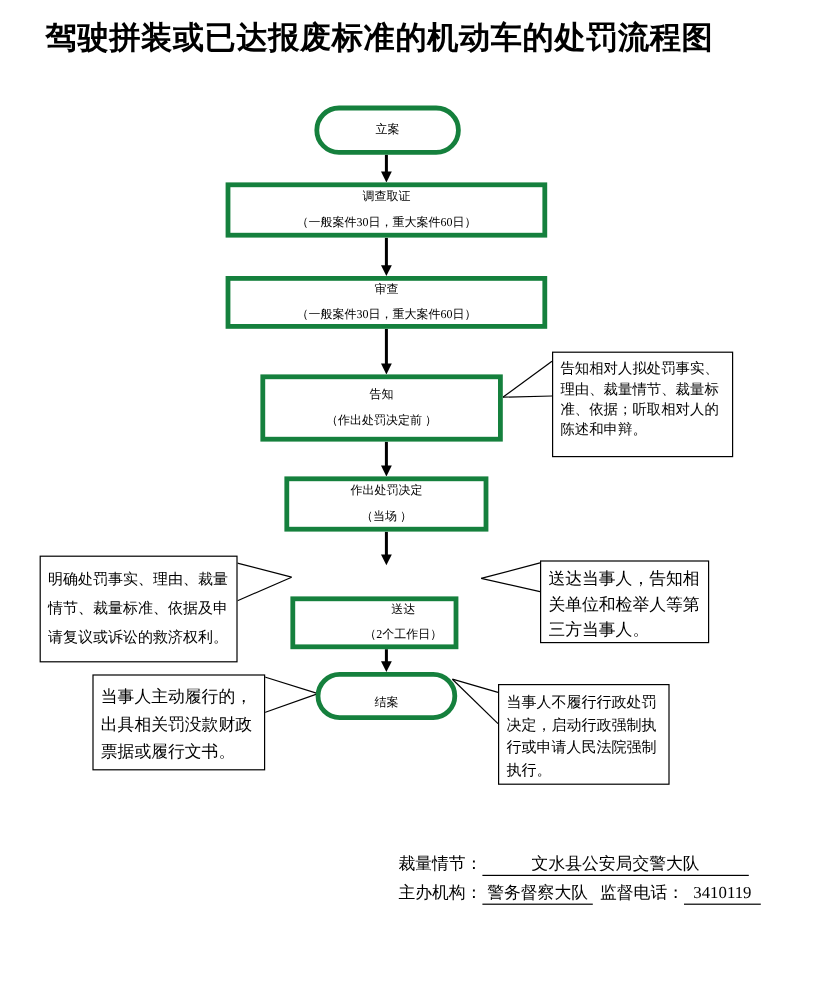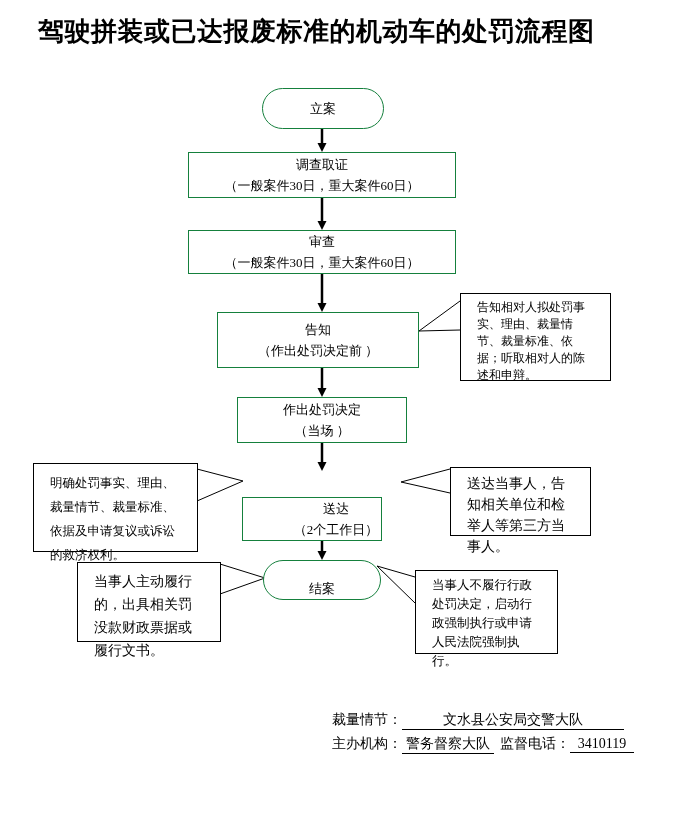--- a/index.html
+++ b/index.html
@@ -4,34 +4,34 @@
 <style>
   html,body{margin:0;padding:0;background:#ffffff;}
   body{width:680px;height:826px;position:relative;overflow:hidden;
        font-family:"Liberation Serif",serif;color:#000;}
   .stage{position:absolute;left:0;top:0;width:680px;height:826px;}
 
   .title{position:absolute;left:38px;top:14px;width:600px;
          font-family:"Liberation Sans",sans-serif;font-weight:bold;
          font-size:26px;letter-spacing:0.5px;white-space:nowrap;}
 
-  .node{position:absolute;border:1px solid #15803d;background:#fff;
+  .node{position:absolute;border:4px solid #15803d;background:#fff;
         display:flex;flex-direction:column;align-items:center;justify-content:center;
-        text-align:center;font-size:13px;line-height:21px;box-sizing:border-box;}
+        text-align:center;font-size:10px;line-height:21px;box-sizing:border-box;}
   .oval{border-radius:22px;}
   .n0{left:262px;top:88px;width:122px;height:41px;}
   .n1{left:188px;top:152px;width:268px;height:46px;}
   .n2{left:188px;top:230px;width:268px;height:44px;}
   .n3{left:217px;top:312px;width:202px;height:56px;}
   .n4{left:237px;top:397px;width:170px;height:46px;}
   .n5{left:242px;top:497px;width:140px;height:44px;padding-left:48px;}
   .n6{left:263px;top:560px;width:118px;height:40px;justify-content:flex-end;}
 
   .note{position:absolute;border:1px solid #000;background:#fff;
-        box-sizing:border-box;text-align:left;padding:5px 16px;}
+        box-sizing:border-box;text-align:left;padding:5px 6px;}
   .noteA{left:460px;top:293px;width:151px;height:88px;font-size:12px;line-height:17px;}
   .noteB{left:33px;top:463px;width:165px;height:89px;font-size:12.5px;line-height:24px;padding-top:7px;}
   .noteC{left:450px;top:467px;width:141px;height:69px;font-size:14px;line-height:21px;}
   .noteD{left:77px;top:562px;width:144px;height:80px;font-size:14px;line-height:23px;padding-top:7px;}
   .noteE{left:415px;top:570px;width:143px;height:84px;font-size:12.5px;line-height:19px;}
 
   svg.wires{position:absolute;left:0;top:0;pointer-events:none;}
   .stem{stroke:#000;stroke-width:2.5;}
   .thin{stroke:#000;stroke-width:1;}
   .head{fill:#000;}

